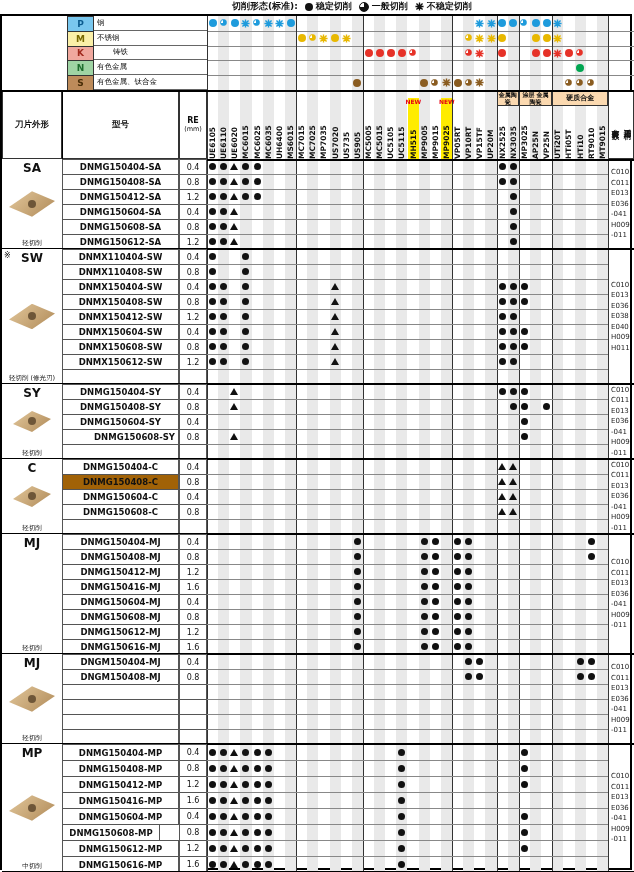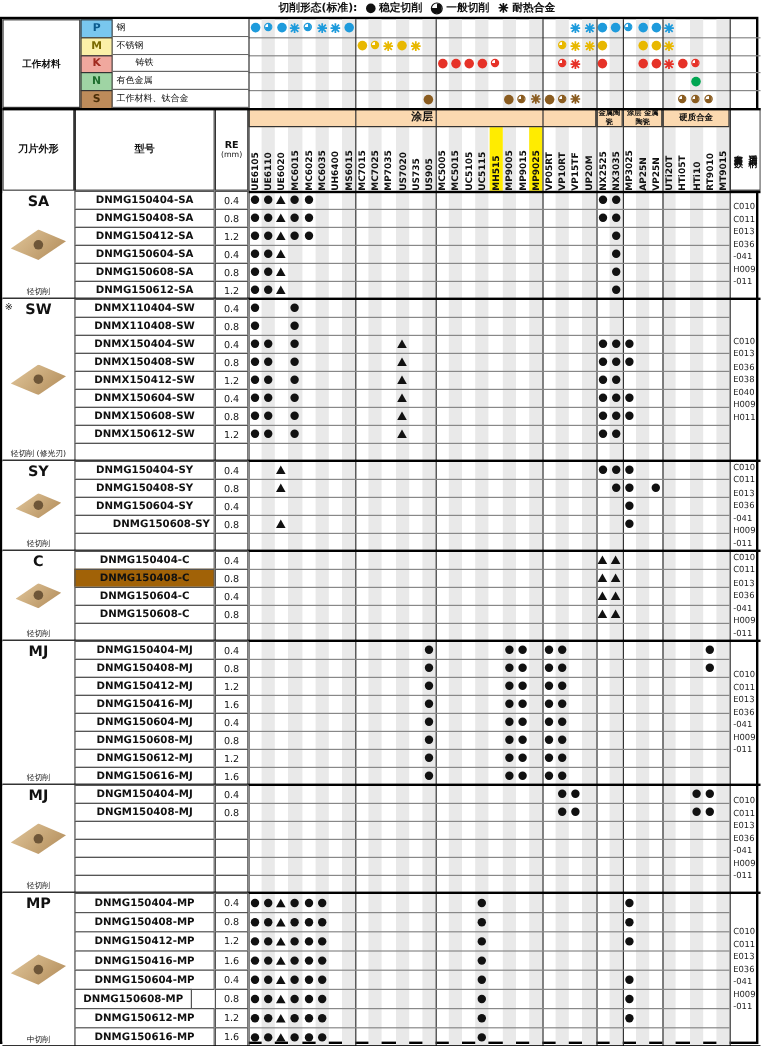--- a/index.html
+++ b/index.html
@@ -47,21 +47,21 @@
       <span>稳定切削</span>
       </span>
     <span class="it">
       <span class="sym sym-q" style="background:conic-gradient(#111 0 270deg,#fff 270deg 360deg);border:1px solid #111;"></span>
       <span>一般切削</span>
       </span>
     <span class="it">
       <svg width="9" height="9" viewBox="0 0 10 10">
         <path d="M5 .5V9.5M.5 5H9.5M1.6 1.6L8.4 8.4M8.4 1.6L1.6 8.4" stroke="#111" stroke-width="1.5"></path>
         </svg>
-      <span>耐热合金</span>
+      <span>不稳定切削</span>
       </span>
   </div>
   <div id="table" class="abs" style="left:0;top:14px;width:632px;height:856px;border:2px solid #000;">
       <div class="abs stripe" style="left: 216.139px; top: 0px; width: 11.1389px; height: 856px;"></div>
       <div class="abs stripe" style="left: 238.417px; top: 0px; width: 11.1389px; height: 856px;"></div>
       <div class="abs stripe" style="left: 260.694px; top: 0px; width: 11.1389px; height: 856px;"></div>
       <div class="abs stripe" style="left: 282.972px; top: 0px; width: 11.1389px; height: 856px;"></div>
       <div class="abs stripe" style="left: 305.25px; top: 0px; width: 11.1389px; height: 856px;"></div>
       <div class="abs stripe" style="left: 327.528px; top: 0px; width: 11.1389px; height: 856px;"></div>
       <div class="abs stripe" style="left: 349.806px; top: 0px; width: 11.1389px; height: 856px;"></div>
@@ -73,21 +73,20 @@
       <div class="abs stripe" style="left: 483.472px; top: 0px; width: 11.1389px; height: 856px;"></div>
       <div class="abs stripe" style="left: 505.75px; top: 0px; width: 11.1389px; height: 856px;"></div>
       <div class="abs stripe" style="left: 528.028px; top: 0px; width: 11.1389px; height: 856px;"></div>
       <div class="abs stripe" style="left: 550.306px; top: 0px; width: 11.1389px; height: 856px;"></div>
       <div class="abs stripe" style="left: 572.583px; top: 0px; width: 11.1389px; height: 856px;"></div>
       <div class="abs stripe" style="left: 594.861px; top: 0px; width: 11.1389px; height: 856px;"></div>
       <div class="abs" style="left: 405.5px; top: 82px; width: 11.1389px; height: 61px; background: rgb(255, 236, 0);"></div>
       <div class="abs newtag" style="left: 403.5px; top: 82px; width: 15.1389px;">NEW</div>
       <div class="abs" style="left: 438.917px; top: 82px; width: 11.1389px; height: 61px; background: rgb(255, 236, 0);"></div>
       <div class="abs newtag" style="left: 436.917px; top: 82px; width: 15.1389px;">NEW</div>
-      <div class="abs cell" style="left: 0px; top: 0px; width: 65px; height: 74px; font-size: 8px; font-weight: bold; background: rgb(255, 255, 255);">工作材料</div>
       <div class="abs cell" style="left: 65px; top: 0px; width: 27px; height: 15.8px; background: rgb(121, 199, 238); color: rgb(11, 91, 142); font-size: 9px; font-weight: bold;">P</div>
       <div class="abs matname" style="left: 92px; top: 0px; width: 113px; height: 14.8px; border-bottom: 1px solid rgb(102, 102, 102); background: rgb(255, 255, 255);">钢</div>
       <div class="abs hline" style="left: 205px; top: 14.8px; width: 427px;"></div>
       <div class="abs" style="left: 206.569px; top: 3.4px; width: 8px; height: 8px; border-radius: 50%; background: rgb(30, 155, 220);"></div>
       <div class="abs" style="left: 217.708px; top: 3.4px; width: 7px; height: 7px; border-radius: 50%; background: conic-gradient(rgb(30, 155, 220) 0deg, rgb(30, 155, 220) 270deg, rgb(255, 255, 255) 270deg, rgb(255, 255, 255) 360deg); border: 1px solid rgb(30, 155, 220);"></div>
       <div class="abs" style="left: 228.847px; top: 3.4px; width: 8px; height: 8px; border-radius: 50%; background: rgb(30, 155, 220);"></div>
       <svg width="9" height="9" viewBox="0 0 10 10" style="position: absolute; left: 239.486px; top: 2.9px;">
         <path d="M5 .5V9.5M.5 5H9.5M1.6 1.6L8.4 8.4M8.4 1.6L1.6 8.4" stroke="#1e9bdc" stroke-width="1.6"></path>
       </svg>
       <div class="abs" style="left: 251.125px; top: 3.4px; width: 7px; height: 7px; border-radius: 50%; background: conic-gradient(rgb(30, 155, 220) 0deg, rgb(30, 155, 220) 270deg, rgb(255, 255, 255) 270deg, rgb(255, 255, 255) 360deg); border: 1px solid rgb(30, 155, 220);"></div>
@@ -155,21 +154,21 @@
       <svg width="9" height="9" viewBox="0 0 10 10" style="position: absolute; left: 551.375px; top: 32.5px;">
         <path d="M5 .5V9.5M.5 5H9.5M1.6 1.6L8.4 8.4M8.4 1.6L1.6 8.4" stroke="#e63228" stroke-width="1.6"></path>
       </svg>
       <div class="abs" style="left: 563.014px; top: 33px; width: 8px; height: 8px; border-radius: 50%; background: rgb(230, 50, 40);"></div>
       <div class="abs" style="left: 574.153px; top: 33px; width: 7px; height: 7px; border-radius: 50%; background: conic-gradient(rgb(230, 50, 40) 0deg, rgb(230, 50, 40) 270deg, rgb(255, 255, 255) 270deg, rgb(255, 255, 255) 360deg); border: 1px solid rgb(230, 50, 40);"></div>
       <div class="abs cell" style="left: 65px; top: 44.4px; width: 27px; height: 15.8px; background: rgb(159, 212, 164); color: rgb(30, 110, 46); font-size: 9px; font-weight: bold;">N</div>
       <div class="abs matname" style="left: 92px; top: 44.4px; width: 113px; height: 14.8px; border-bottom: 1px solid rgb(102, 102, 102); background: rgb(255, 255, 255);">有色金属</div>
       <div class="abs hline" style="left: 205px; top: 59.2px; width: 427px;"></div>
       <div class="abs" style="left: 574.153px; top: 47.8px; width: 8px; height: 8px; border-radius: 50%; background: rgb(0, 165, 81);"></div>
       <div class="abs cell" style="left: 65px; top: 59.2px; width: 27px; height: 15.8px; background: rgb(189, 139, 90); color: rgb(74, 46, 8); font-size: 9px; font-weight: bold;">S</div>
-      <div class="abs matname" style="left: 92px; top: 59.2px; width: 113px; height: 14.8px; border-bottom: 1px solid rgb(102, 102, 102); background: rgb(255, 255, 255);">工作材料、钛合金</div>
+      <div class="abs matname" style="left: 92px; top: 59.2px; width: 113px; height: 14.8px; border-bottom: 1px solid rgb(102, 102, 102); background: rgb(255, 255, 255);">有色金属、钛合金</div>
       <div class="abs hline" style="left: 205px; top: 74px; width: 427px;"></div>
       <div class="abs" style="left: 351.375px; top: 62.6px; width: 8px; height: 8px; border-radius: 50%; background: rgb(138, 92, 32);"></div>
       <div class="abs" style="left: 418.208px; top: 62.6px; width: 8px; height: 8px; border-radius: 50%; background: rgb(138, 92, 32);"></div>
       <div class="abs" style="left: 429.347px; top: 62.6px; width: 7px; height: 7px; border-radius: 50%; background: conic-gradient(rgb(138, 92, 32) 0deg, rgb(138, 92, 32) 270deg, rgb(255, 255, 255) 270deg, rgb(255, 255, 255) 360deg); border: 1px solid rgb(138, 92, 32);"></div>
       <svg width="9" height="9" viewBox="0 0 10 10" style="position: absolute; left: 439.986px; top: 62.1px;">
         <path d="M5 .5V9.5M.5 5H9.5M1.6 1.6L8.4 8.4M8.4 1.6L1.6 8.4" stroke="#8a5c20" stroke-width="1.6"></path>
       </svg>
       <div class="abs" style="left: 451.625px; top: 62.6px; width: 8px; height: 8px; border-radius: 50%; background: rgb(138, 92, 32);"></div>
       <div class="abs" style="left: 462.764px; top: 62.6px; width: 7px; height: 7px; border-radius: 50%; background: conic-gradient(rgb(138, 92, 32) 0deg, rgb(138, 92, 32) 270deg, rgb(255, 255, 255) 270deg, rgb(255, 255, 255) 360deg); border: 1px solid rgb(138, 92, 32);"></div>
       <svg width="9" height="9" viewBox="0 0 10 10" style="position: absolute; left: 473.403px; top: 62.1px;">
@@ -177,21 +176,20 @@
       </svg>
       <div class="abs" style="left: 563.014px; top: 62.6px; width: 7px; height: 7px; border-radius: 50%; background: conic-gradient(rgb(138, 92, 32) 0deg, rgb(138, 92, 32) 270deg, rgb(255, 255, 255) 270deg, rgb(255, 255, 255) 360deg); border: 1px solid rgb(138, 92, 32);"></div>
       <div class="abs" style="left: 574.153px; top: 62.6px; width: 7px; height: 7px; border-radius: 50%; background: conic-gradient(rgb(138, 92, 32) 0deg, rgb(138, 92, 32) 270deg, rgb(255, 255, 255) 270deg, rgb(255, 255, 255) 360deg); border: 1px solid rgb(138, 92, 32);"></div>
       <div class="abs" style="left: 585.292px; top: 62.6px; width: 7px; height: 7px; border-radius: 50%; background: conic-gradient(rgb(138, 92, 32) 0deg, rgb(138, 92, 32) 270deg, rgb(255, 255, 255) 270deg, rgb(255, 255, 255) 360deg); border: 1px solid rgb(138, 92, 32);"></div>
       <div class="abs cell hdrtxt" style="left: 60px; top: 74px; width: 117px; height: 69px; background: rgb(255, 255, 255);">型号</div>
       <div class="abs cell hdrtxt" style="left: 0px; top: 74px; width: 60px; height: 69px; background: rgb(255, 255, 255);">刀片外形</div>
       <div class="abs cell" style="left: 177px; top: 74px; width: 28px; height: 69px; background: rgb(255, 255, 255); flex-direction: column; font-weight: bold; font-size: 8px;">
         <div class="abs" style="position: static;">RE</div>
         <div class="abs" style="position: static; font-size: 6.5px; font-weight: normal;">(mm)</div>
       </div>
-      <div class="abs band" style="left: 205px; top: 74px; width: 289.611px; height: 16px; font-size: 9px; line-height: 10px;">涂层</div>
       <div class="abs band" style="left: 494.611px; top: 74px; width: 22.2778px; height: 16px; font-size: 6px; line-height: 7px;">金属陶瓷</div>
       <div class="abs band" style="left: 516.889px; top: 74px; width: 33.4167px; height: 16px; font-size: 6px; line-height: 7px;">涂层 金属陶瓷</div>
       <div class="abs band" style="left: 550.306px; top: 74px; width: 55.6944px; height: 16px; font-size: 7px; line-height: 8px;">硬质合金</div>
       <div class="abs cell" style="left: 606px; top: 74px; width: 26px; height: 69px; background: rgb(255, 255, 255); gap: 2px;">
         <div class="abs vhdr" style="position: static;">参照页数</div>
         <div class="abs vhdr" style="position: static;">适用刀柄</div>
       </div>
       <div class="abs gradename" style="left: 205px; top: 90px; width: 11.1389px; height: 53px; justify-content: flex-start;">UE6105</div>
       <div class="abs gradename" style="left: 216.139px; top: 90px; width: 11.1389px; height: 53px; justify-content: flex-start;">UE6110</div>
       <div class="abs gradename" style="left: 227.278px; top: 90px; width: 11.1389px; height: 53px; justify-content: flex-start;">UE6020</div>

